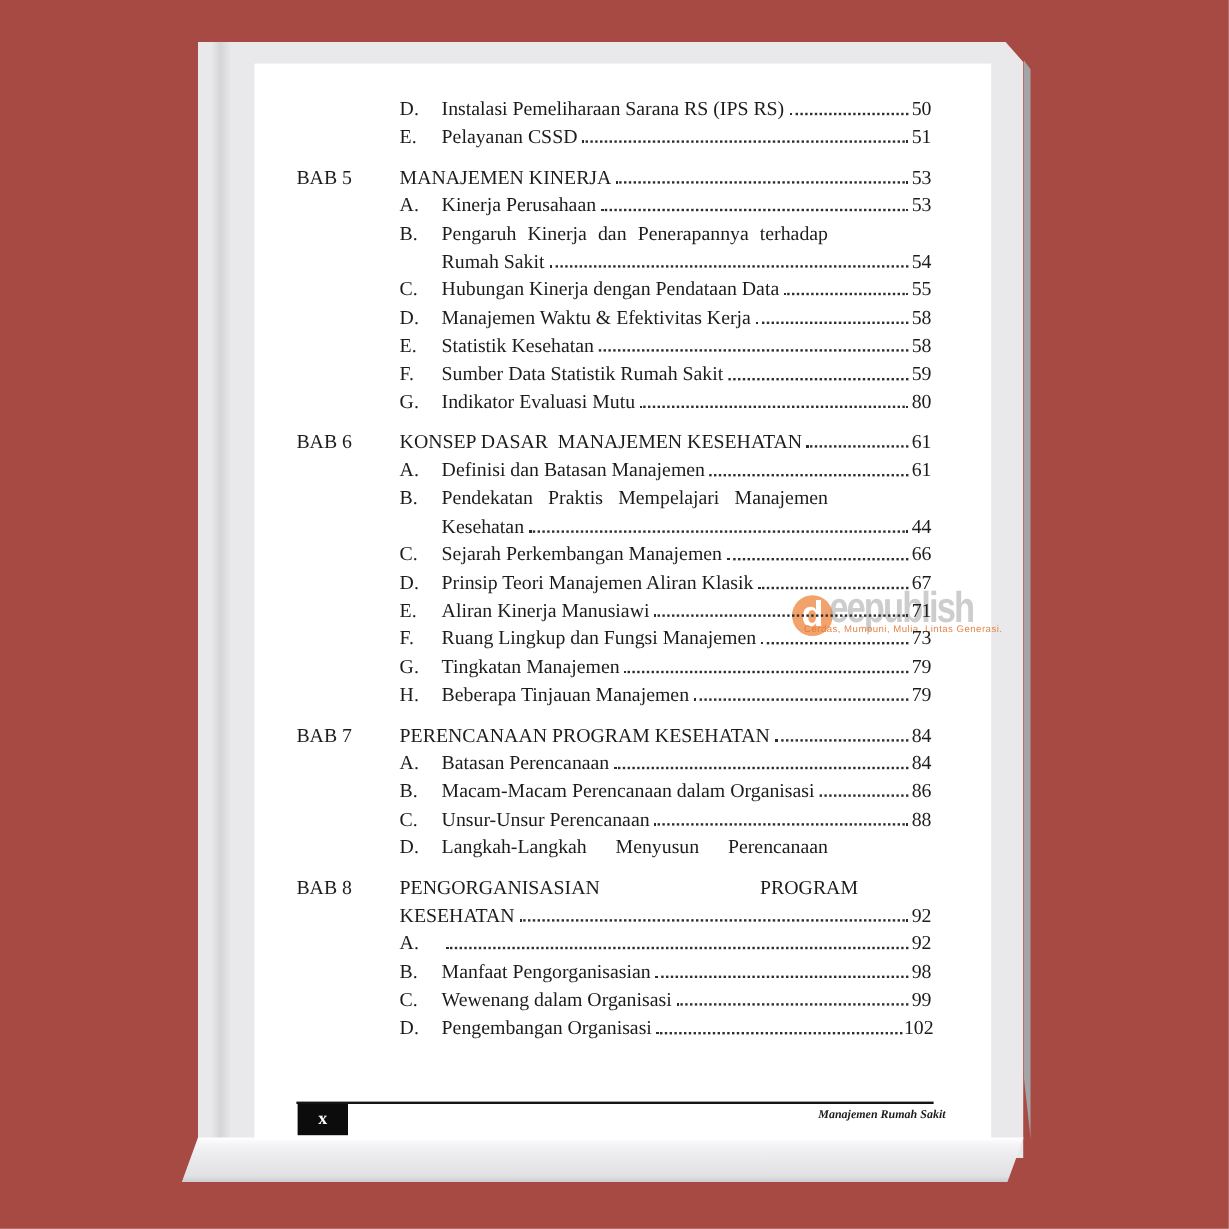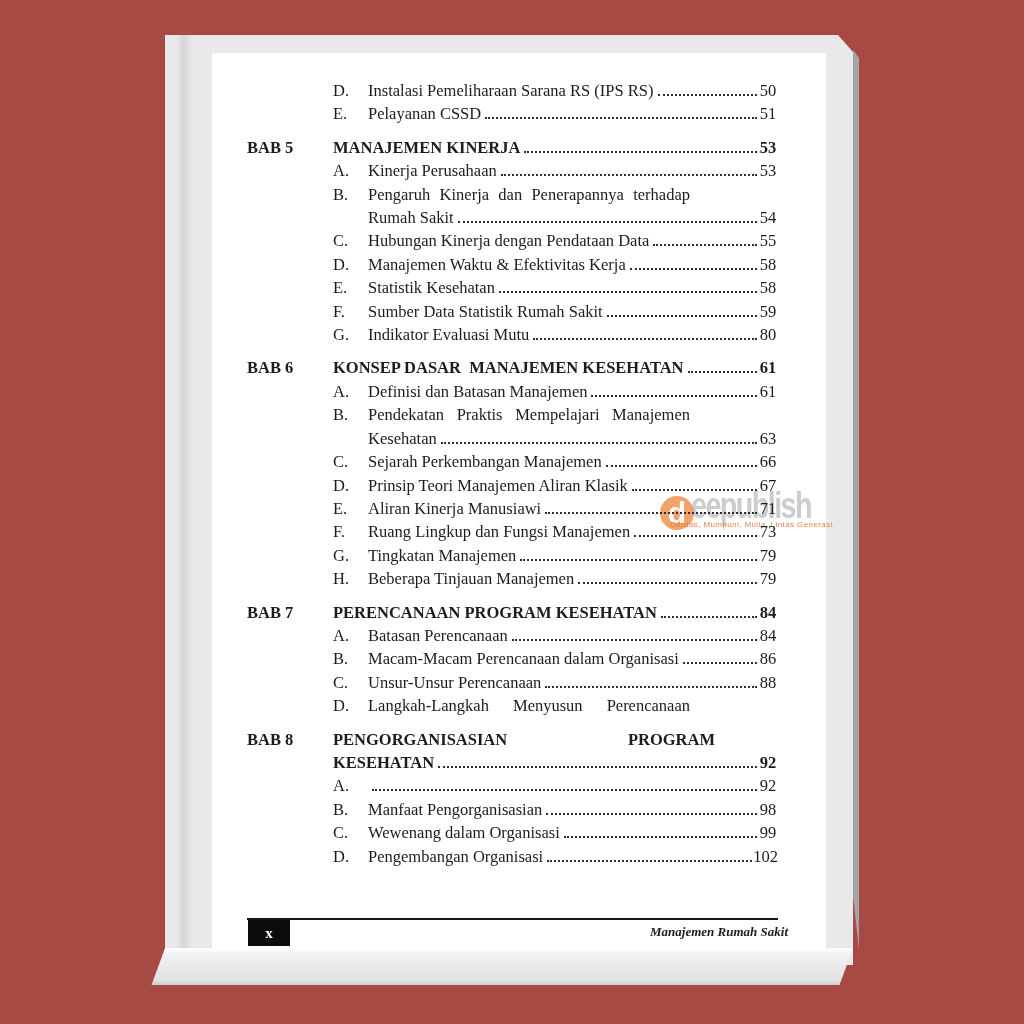--- a/index.html
+++ b/index.html
@@ -34,21 +34,21 @@
     font-size:36px; letter-spacing:-2px; color:rgba(150,150,150,0.48);
     transform:scaleX(0.8); transform-origin:left center; white-space:nowrap; }
   .wm-tagline { position:absolute; left:458px; top:467px; width:152px;
     font-family:Liberation Sans, sans-serif; font-size:8px; letter-spacing:0.4px;
     color:rgba(225,120,55,0.9); white-space:nowrap;text-align:right; }
 
   
   .content { position:absolute; left:35px; top:26px; width:531px;
     color:#1c1c1c; font-size:16.5px; line-height:23.4px; z-index:3; }
   .chapter { margin-top:10px; }
-  .chap-head { display:flex; font-weight:bold; }
+  .chap-head { display:flex; font-weight:normal; }
   .bab { width:86px; flex:none; }
   .chap-body { flex:1; min-width:0; }
   .items { margin-left:86px; }
   .entry { display:flex; }
   .letter { width:35px; flex:none; }
   .entry-body { flex:1; min-width:0; }
   .line { display:flex; align-items:baseline; }
   .t { white-space:pre; }
   .it { font-style:italic; }
   .leader { flex:1 1 auto; min-width:10px; border-bottom:2px dotted #2e2e2e; margin:0 1px 3px 4px; }
@@ -57,21 +57,21 @@
   .entry .wrap1 { width:322px; }
   .chap-body .wrap1 { width:382px; }
 
   
   .footer-line { position:absolute; left:35px; width:531px; top:865px;
     border-top:2px solid #141414; z-index:3; }
   .pgbox { position:absolute; left:36px; top:867px; width:42px; height:26px;
     background:#0c0c0c; color:#ffffff; font-weight:bold; font-size:15px;
     line-height:26px; text-align:center; z-index:3; }
   .book-title { position:absolute; right:38px; top:871px; font-style:italic; font-weight:bold;
-    font-size:13px; color:#1c1c1c; z-index:3; }
+    font-size:10px; color:#1c1c1c; z-index:3; }
 </style>
 </head>
 <body>
 
 <div class="book">
   <div class="edge-stack">
     <div class="spine-band"></div>
   </div>
   <div class="shadow-right"></div>
   <div class="bottom-slab"></div>
@@ -214,21 +214,21 @@
                 </span>
               </span>
             </div>
             <div class="entry">
               <span class="letter">B.</span>
               <span class="entry-body">
                 <div class="wrap1">Pendekatan Praktis Mempelajari Manajemen</div>
                 <span class="line">
                   <span class="t">Kesehatan</span>
                   <span class="leader"></span>
-                  <span class="pg">63</span>
+                  <span class="pg">44</span>
                 </span>
               </span>
             </div>
             <div class="entry">
               <span class="letter">C.</span>
               <span class="entry-body">
                 <span class="line">
                   <span class="t">Sejarah Perkembangan Manajemen</span>
                   <span class="leader"></span>
                   <span class="pg">66</span>

